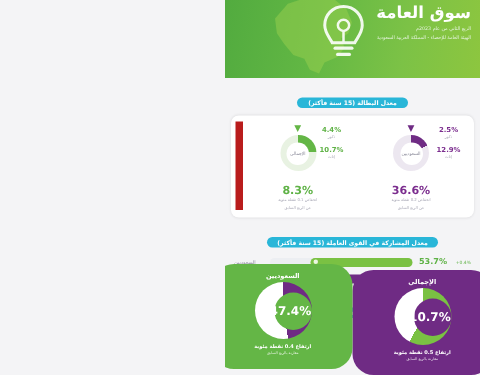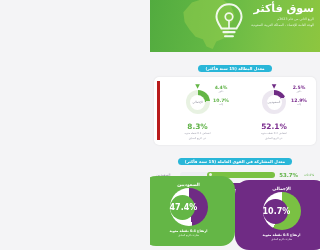--- a/index.html
+++ b/index.html
@@ -67,21 +67,21 @@
   
   .card {
     background:#fff;
     border-radius:5px;
     box-shadow:0 0 2px rgba(0,0,0,.10);
     margin:3px 4px 0 4px;
     padding:4px 3px 5px 3px;
     display:flex;
   }
   .half { width:50%; position:relative; padding-top:2px; }
-  .half.divider { border-left:3px solid #b91c1c; }
+  .half.divider { border-left:5px solid #b91c1c; }
 
   
   .mini-donut {
     width:24px; height:24px;
     margin:1px auto 0 auto;
     border-radius:50%;
     position:relative;
     display:flex; align-items:center; justify-content:center;
   }
   .mini-donut::after {
@@ -174,21 +174,21 @@
     padding-top:6px;
   }
   .panel-purple { right:-8px; background:#6f2b84; bottom:0; z-index:1; }
   .panel-green  { left:-8px;  background:#64b646; bottom:4px; z-index:2; }
   .panel-title { font-size:4.4px; font-weight:bold; margin-bottom:1px; }
   .donut {
     width:38px; height:38px;
     margin:0 auto;
     border-radius:50%;
     position:relative;
-    display:flex; align-items:center; justify-content:flex-end;
+    display:flex; align-items:center; justify-content:flex-start;
   }
   .donut::after {
     content:"";
     position:absolute;
     width:25px; height:25px;
     border-radius:50%;
   }
   .panel-purple .donut::after { background:#6f2b84; }
   .panel-green  .donut::after { background:#64b646; }
   .donut span {
@@ -206,21 +206,21 @@
     <path d="M8,30 L22,14 L40,8 L58,6 L74,10 L86,20 L92,34 L88,46 L80,52 L84,62 L76,72 L62,78 L56,90 L46,86 L40,74 L28,70 L18,58 L10,46 Z" fill="#9ed14f" opacity="0.85"></path>
   </svg>
   <svg class="bulb" viewBox="0 0 40 48">
     <path d="M20 4 C11 4 5 11 5 19 C5 25 9 29 11 33 L29 33 C31 29 35 25 35 19 C35 11 29 4 20 4 Z" fill="none" stroke="#ffffff" stroke-width="2.4"></path>
     <rect x="12" y="36" width="16" height="2.6" rx="1.3" fill="#ffffff"></rect>
     <rect x="14" y="41" width="12" height="2.6" rx="1.3" fill="#ffffff"></rect>
     <circle cx="20" cy="19" r="4.5" fill="none" stroke="#ffffff" stroke-width="2"></circle>
     <path d="M20 23 L20 33" stroke="#ffffff" stroke-width="2"></path>
   </svg>
   <div class="head-txt">
-    <div class="head-title">سوق فأكثر</div>
+    <div class="head-title">سوق العامة</div>
     <div class="head-sub">الربع الثاني من عام 2023م</div>
     <div class="head-sub">الهيئة العامة للإحصاء - المملكة العربية السعودية</div>
   </div>
 </div>
 
 <div class="pill-wrap">
   <span class="pill">معدل البطالة (15 سنة فأكثر)</span>
 </div>
 
 <div class="card">
@@ -230,21 +230,21 @@
     <div class="mini-donut" style="background:conic-gradient(#6f2b84 0 18%,#ece7f0 18% 100%)">
       <span class="mini-label">السعوديين</span>
     </div>
     <div class="side-vals l">
       <div class="v-small purple">2.5%</div>
       <div class="v-cap">ذكور</div>
       <div class="gap"></div>
       <div class="v-small purple">12.9%</div>
       <div class="v-cap">إناث</div>
     </div>
-    <div class="big-val purple" style="margin-top:8px">52.1%</div>
+    <div class="big-val purple" style="margin-top:8px">36.6%</div>
     <div class="big-cap">انخفاض 0.2 نقطة مئوية</div>
     <div class="big-cap">عن الربع السابق</div>
   </div>
 
   <div class="half divider">
     <div class="arrow" style="color:#64b646">▼</div>
     <div class="mini-donut" style="background:conic-gradient(#64b646 0 24%,#e8f2e2 24% 100%)">
       <span class="mini-label">الإجمالي</span>
     </div>
     <div class="side-vals l">

